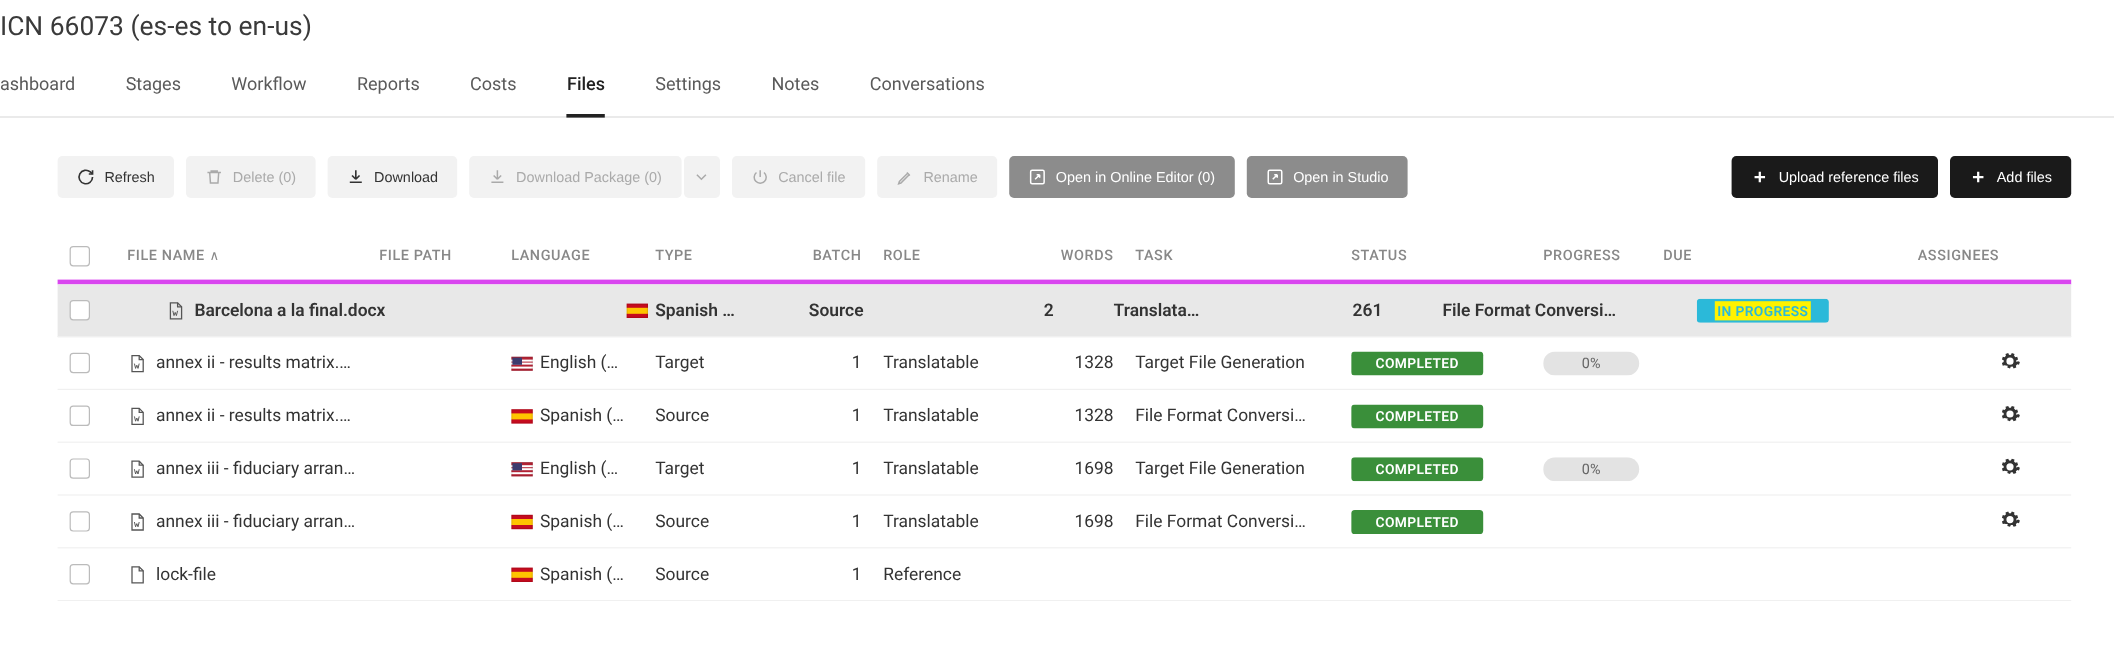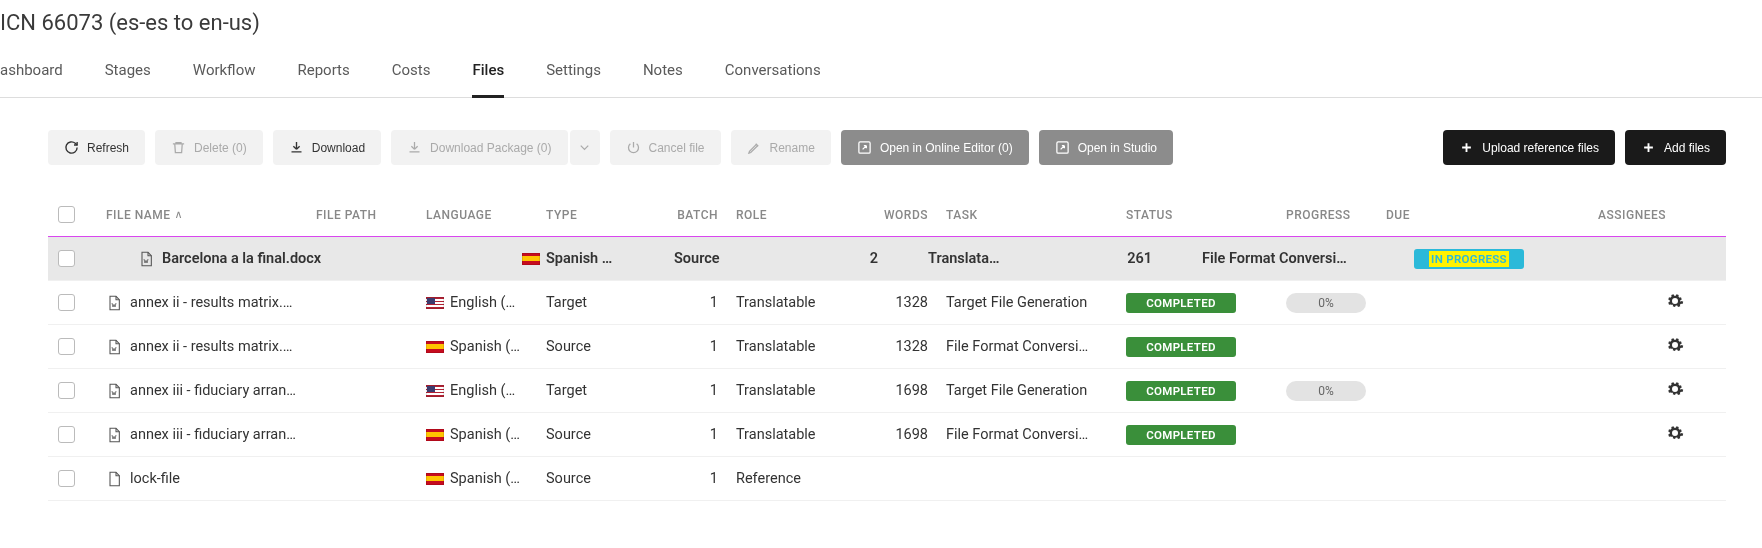--- a/index.html
+++ b/index.html
@@ -84,21 +84,21 @@
     grid-template-columns: 48px 210px 110px 120px 100px 90px 120px 90px 180px 160px 100px 80px 1fr 50px;
     align-items: center;
     padding: 0 10px;
     min-height: 44px;
   }
   .thead {
     color: #888;
     font-size: 12px;
     letter-spacing: 0.5px;
     font-weight: 500;
-    border-bottom: 1px solid #d946ef;
+    border-bottom: 4px solid #d946ef;
   }
   .trow {
     border-bottom: 1px solid #f0f0f0;
     font-size: 14.5px;
     color: #333;
   }
   .trow.selected {
     background: #e8e8e8;
     font-weight: 600;
     gap: 32px;

